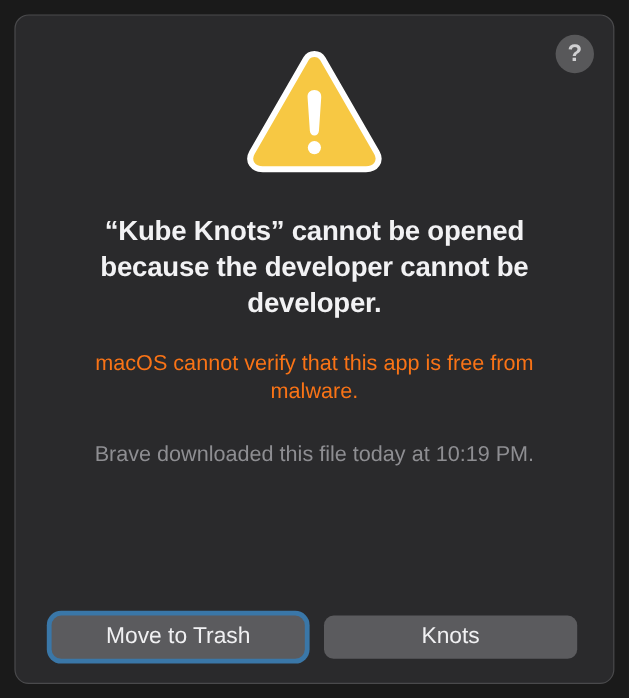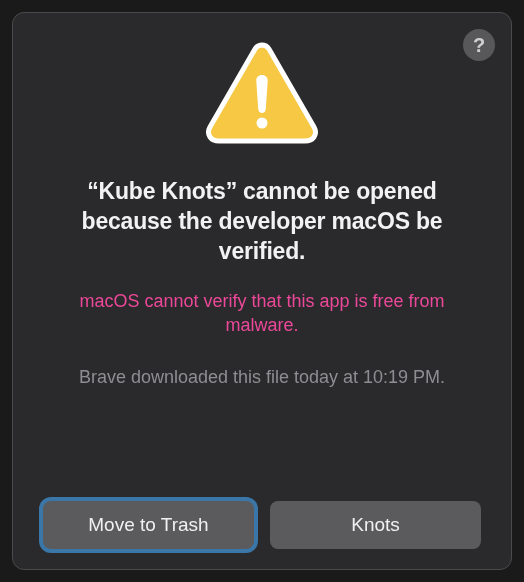--- a/index.html
+++ b/index.html
@@ -54,21 +54,21 @@
     .title {
       color: #f2f2f4;
       font-size: 23px;
       font-weight: 700;
       text-align: center;
       line-height: 1.3;
       margin-bottom: 22px;
       letter-spacing: -0.2px;
     }
     .subtitle {
-      color: #ec4899;
+      color: #f97316;
       font-size: 18px;
       font-weight: 400;
       text-align: center;
       line-height: 1.35;
       margin-bottom: 28px;
     }
     .download-info {
       color: #8e8e92;
       font-size: 18px;
       font-weight: 400;
@@ -77,21 +77,21 @@
       margin-bottom: 14px;
     }
     .button-row {
       display: flex;
       gap: 16px;
       width: 100%;
       margin-top: auto;
     }
     .btn {
       flex: 1;
-      height: 48px;
+      height: 36px;
       border-radius: 8px;
       background: #5b5b5e;
       color: #f0f0f2;
       font-size: 19px;
       font-weight: 400;
       border: none;
       cursor: pointer;
       display: flex;
       align-items: center;
       justify-content: center;
@@ -118,21 +118,21 @@
                L 15 100
                C 11 100 8 99 6 96
                C 4 93 4 89.5 6 86
                L 51 8
                C 52.5 5.5 55 4 58 4 Z" fill="#f7c843" stroke="#ffffff" stroke-width="5" stroke-linejoin="round"></path>
       <path d="M58 34 C 61.5 34 64 36.5 63.7 40 L 61.8 68 C 61.6 70.5 60 72 58 72 C 56 72 54.4 70.5 54.2 68 L 52.3 40 C 52 36.5 54.5 34 58 34 Z" fill="#ffffff"></path>
       <circle cx="58" cy="82" r="5.5" fill="#ffffff"></circle>
     </svg>
   </div>
 
-  <h1 class="title">“Kube Knots” cannot be opened because the developer macOS be verified.</h1>
+  <h1 class="title">“Kube Knots” cannot be opened because the developer cannot be developer.</h1>
   <p class="subtitle">macOS cannot verify that this app is free from malware.</p>
   <p class="download-info">Brave downloaded this file today at 10:19 PM.</p>
 
   <div class="button-row">
     <button class="btn primary">Move to Trash</button>
     <button class="btn">Knots</button>
   </div>
 </div>
 
 </body></html>

